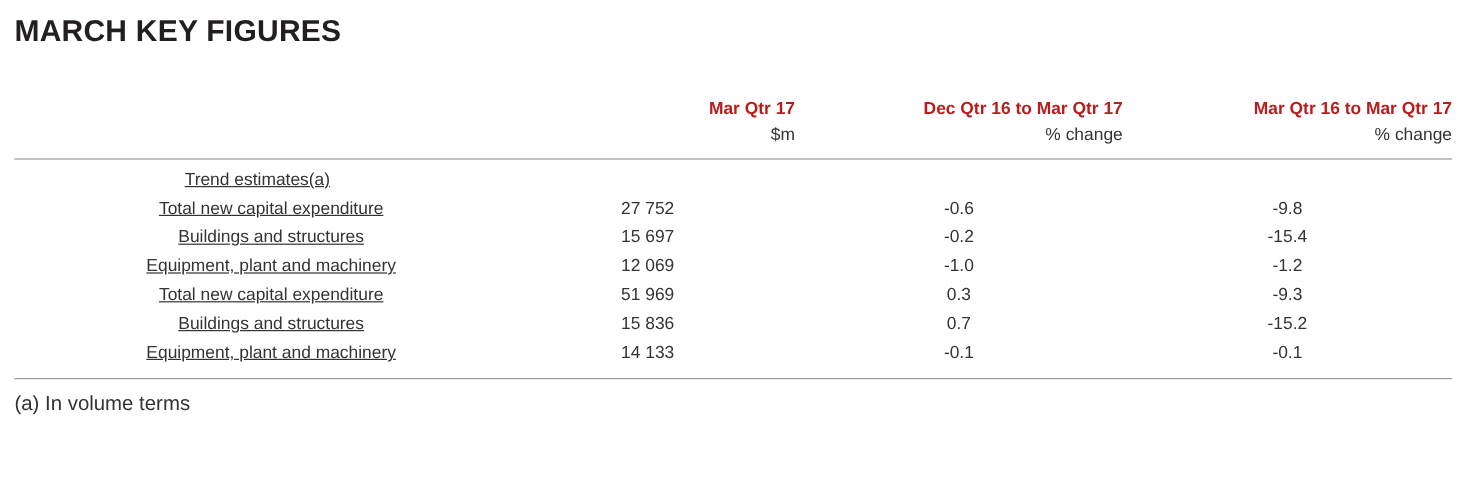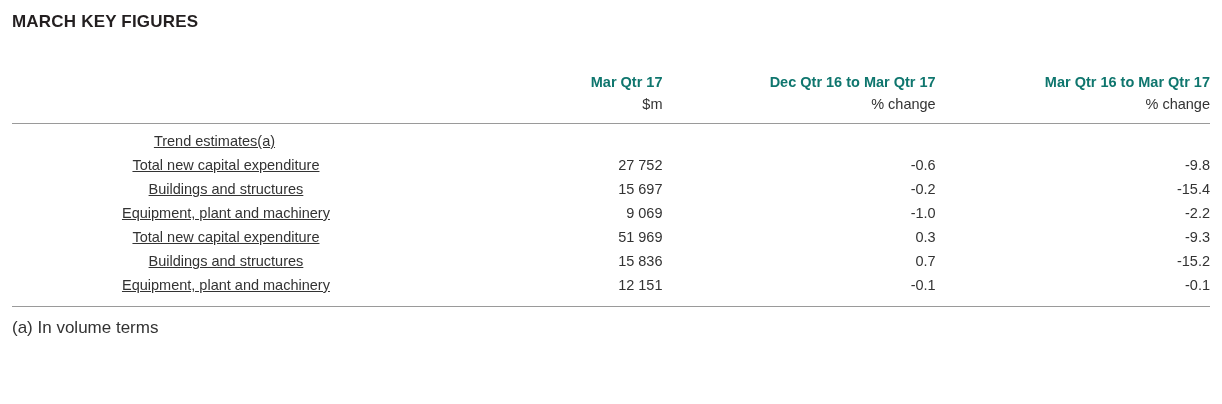--- a/index.html
+++ b/index.html
@@ -15,41 +15,41 @@
     -webkit-font-smoothing: antialiased;
   }
   .page {
     position: relative;
     width: 1222px;
     height: 404px;
     box-sizing: border-box;
     padding: 0 12px;
   }
   .page-title {
-    font-size: 17px;
+    font-size: 25px;
     font-weight: bold;
     color: #231f20;
     letter-spacing: 0.2px;
     padding-top: 12px;
     padding-bottom: 6px;
   }
   table.keyfig {
     width: 100%;
     border-collapse: collapse;
     table-layout: fixed;
     font-size: 14.5px;
   }
   table.keyfig col.c-label { width: 33.8%; }
   table.keyfig col.c-v1 { width: 20.5%; }
   table.keyfig col.c-v2 { width: 22.8%; }
   table.keyfig col.c-v3 { width: 22.9%; }
 
   thead th {
     font-weight: bold;
-    color: #0f766e;
+    color: #b91c1c;
     text-align: right;
     padding: 0 0 0 0;
     font-size: 14.5px;
     vertical-align: bottom;
   }
   thead th.blank { text-align: left; }
   .hdr-main { padding-top: 34px; line-height: 20px; }
   .hdr-sub {
     font-weight: normal;
     color: #333333;
@@ -66,21 +66,21 @@
     font-size: 0;
     line-height: 0;
   }
   tbody td {
     padding: 4px 0 3px 0;
     line-height: 17px;
     color: #333333;
     font-size: 14.5px;
   }
   tbody td.label { text-align: center; text-decoration: underline; }
-  tbody td.num { text-align: right; }
+  tbody td.num { text-align: center; }
   td.label.indent { padding-left: 23px; margin-top: 40px; }
   .spacer-top td { padding-top: 9px; }
   .footrule {
     border-top: 1px solid #9a9a9a;
     margin-top: 9px;
   }
   .footnote {
     font-size: 17px;
     color: #333333;
     padding-top: 11px;
@@ -134,39 +134,39 @@
         <td class="num">-9.8</td>
       </tr>
       <tr>
         <td class="label indent">Buildings and structures</td>
         <td class="num">15 697</td>
         <td class="num">-0.2</td>
         <td class="num">-15.4</td>
       </tr>
       <tr>
         <td class="label indent">Equipment, plant and machinery</td>
-        <td class="num">9 069</td>
+        <td class="num">12 069</td>
         <td class="num">-1.0</td>
-        <td class="num">-2.2</td>
+        <td class="num">-1.2</td>
       </tr>
       <tr>
         <td class="label indent">Total new capital expenditure</td>
         <td class="num">51 969</td>
         <td class="num">0.3</td>
         <td class="num">-9.3</td>
       </tr>
       <tr>
         <td class="label indent">Buildings and structures</td>
         <td class="num">15 836</td>
         <td class="num">0.7</td>
         <td class="num">-15.2</td>
       </tr>
       <tr>
         <td class="label indent">Equipment, plant and machinery</td>
-        <td class="num">12 151</td>
+        <td class="num">14 133</td>
         <td class="num">-0.1</td>
         <td class="num">-0.1</td>
       </tr>
     </tbody>
   </table>
 
   <div class="footrule"></div>
   <div class="footnote">(a) In volume terms</div>
 
 </div>

